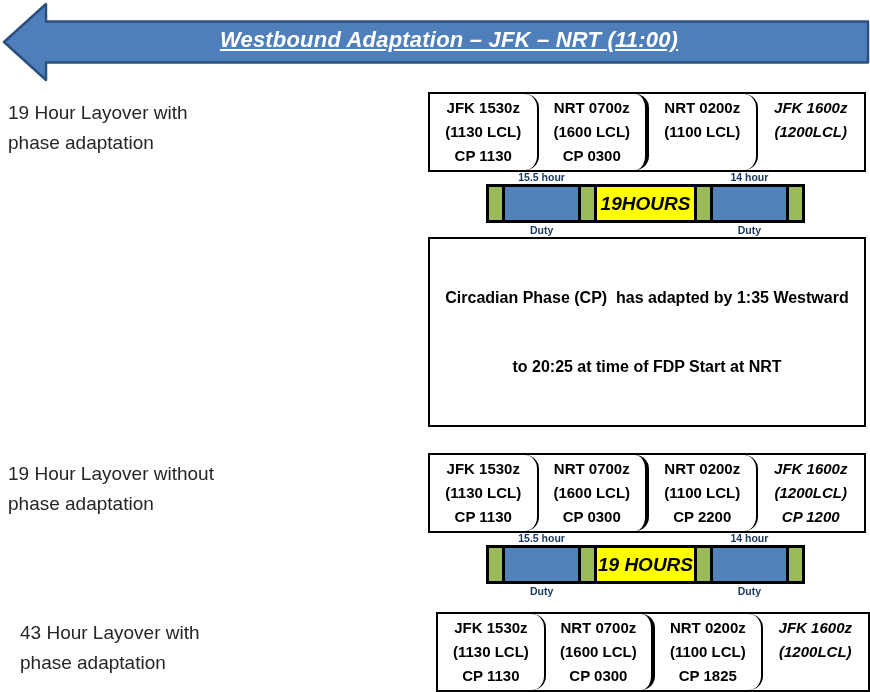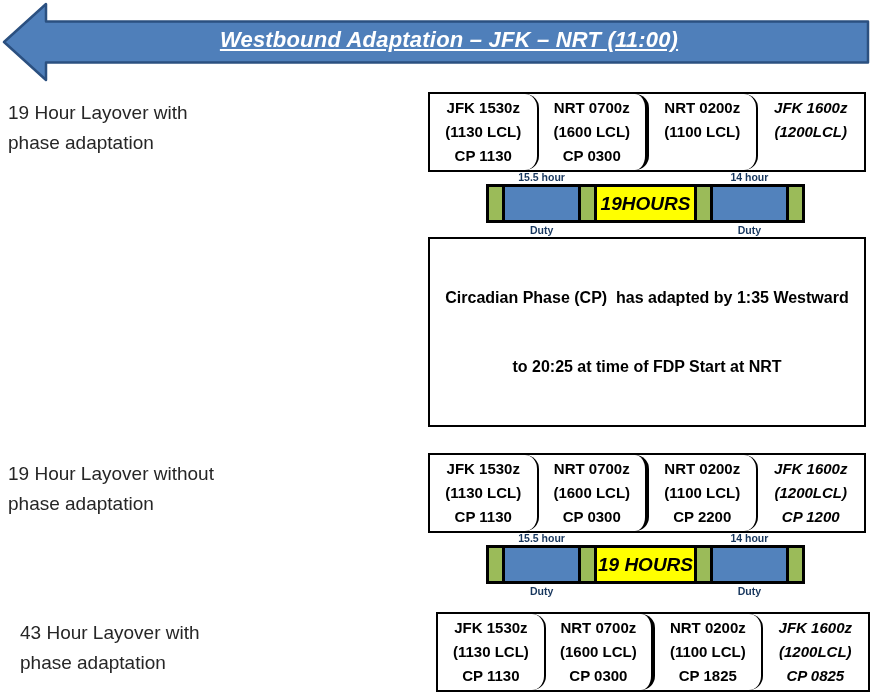--- a/index.html
+++ b/index.html
@@ -181,20 +181,19 @@
           <div>CP 0300</div>
         </div>
         <div class="flcell">
           <div>NRT 0200z</div>
           <div>(1100 LCL)</div>
           <div>CP 1825</div>
         </div>
         <div class="flcell">
           <div>JFK 1600z</div>
           <div>(1200LCL)</div>
-          <div>CP 0825</div>
         </div>
       </div>
 
     </div>
   </div>
 
 </div>
 
 </body></html>

